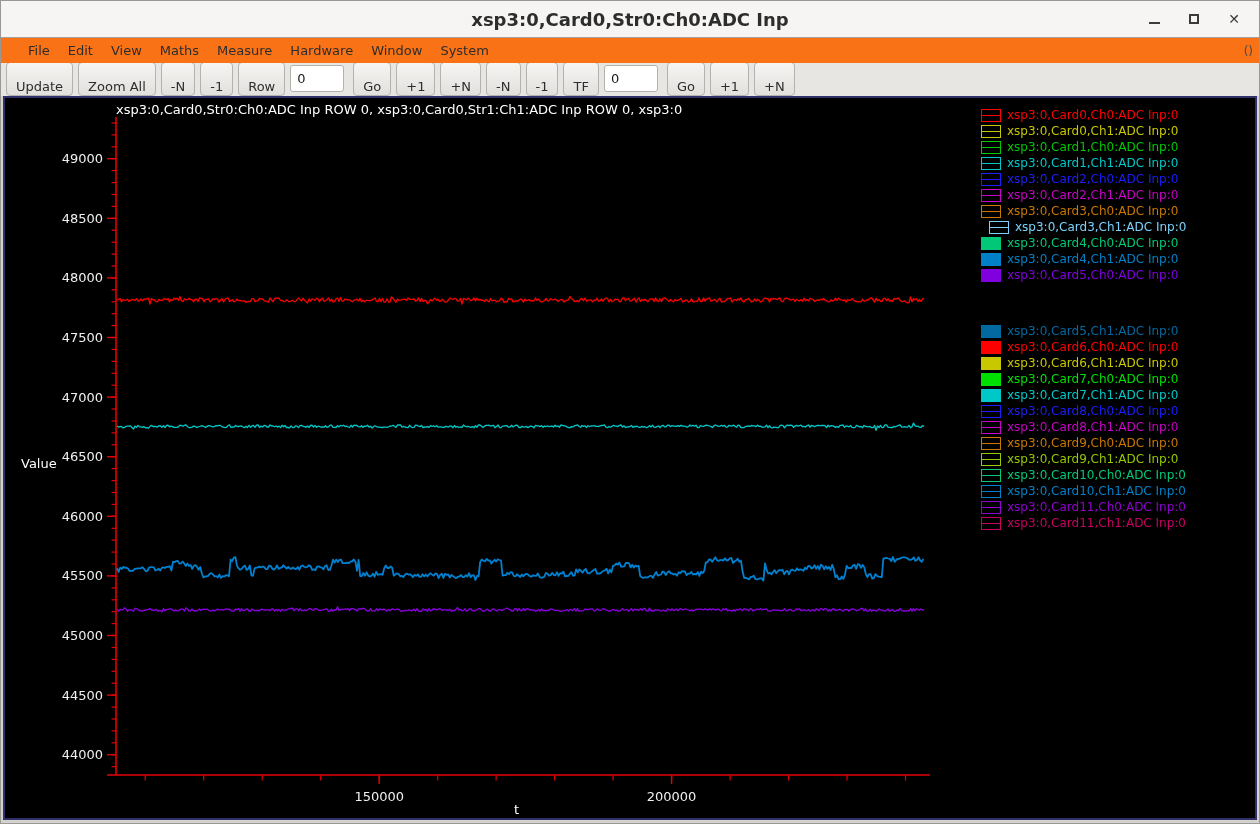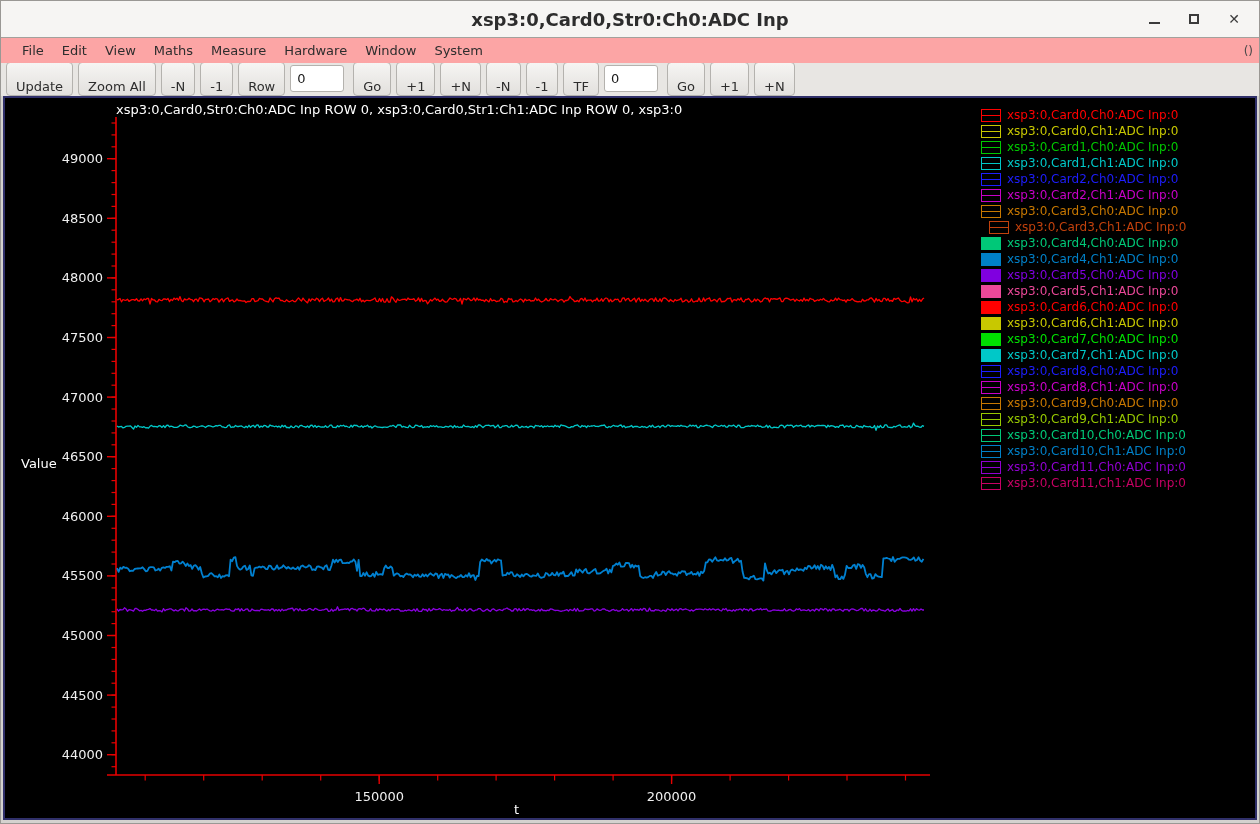--- a/index.html
+++ b/index.html
@@ -18,22 +18,22 @@
     position:absolute;left:0;right:0;text-align:center;
     color:#2d2d2d;font-size:18px;font-weight:bold;pointer-events:none;
   }
   .win-controls{margin-left:auto;display:flex;align-items:center;gap:22px;padding-right:16px;z-index:2;}
   .wbtn{width:18px;height:18px;display:flex;align-items:center;justify-content:center;cursor:pointer;}
   .glyph-min{display:block;width:11px;height:2px;background:#3b3b3b;margin-top:8px;}
   .glyph-max{display:block;width:10px;height:10px;border:2px solid #3b3b3b;}
   .glyph-close{color:#3b3b3b;font-size:14px;font-weight:bold;line-height:1;}
   
   .menubar{
-    height:25px;flex:0 0 25px;background:#fca5a5;display:flex;align-items:center;
-    padding-left:12px;position:relative;
+    height:25px;flex:0 0 25px;background:#f97316;display:flex;align-items:center;
+    padding-left:18px;position:relative;
   }
   .menu-item{color:#2d2d2d;font-size:13px;padding:3px 9px;cursor:default;}
   .menubar-right{margin-left:auto;padding-right:6px;color:#4a4a4a;font-size:12px;}
   
   .toolbar{
     height:33px;flex:0 0 33px;background:#e8e6e3;display:flex;align-items:center;
     gap:5px;padding:0 0 2px 5px;
   }
   .tbtn{
     height:27px;padding:16px 9px;font-family:"DejaVu Sans",sans-serif;font-size:13px;color:#2d2d2d;
@@ -264,41 +264,41 @@
   <div class="legend-row" style="color: rgb(200, 0, 200);">
     <span class="swatch outline"></span>
     <span class="legend-label">xsp3:0,Card2,Ch1:ADC Inp:0</span>
   </div>
 
   <div class="legend-row" style="color: rgb(200, 120, 0);">
     <span class="swatch outline"></span>
     <span class="legend-label">xsp3:0,Card3,Ch0:ADC Inp:0</span>
   </div>
 
-  <div class="legend-row" style="color: #c2410c; padding-left: 8px;">
+  <div class="legend-row" style="color: #7dd3fc; padding-left: 8px;">
     <span class="swatch outline"></span>
     <span class="legend-label">xsp3:0,Card3,Ch1:ADC Inp:0</span>
   </div>
 
   <div class="legend-row" style="color: rgb(0, 200, 120);">
     <span class="swatch filled"></span>
     <span class="legend-label">xsp3:0,Card4,Ch0:ADC Inp:0</span>
   </div>
 
   <div class="legend-row" style="color: rgb(0, 128, 200);">
     <span class="swatch filled"></span>
     <span class="legend-label">xsp3:0,Card4,Ch1:ADC Inp:0</span>
   </div>
 
   <div class="legend-row" style="color: rgb(128, 0, 224);">
     <span class="swatch filled"></span>
     <span class="legend-label">xsp3:0,Card5,Ch0:ADC Inp:0</span>
   </div>
 
-  <div class="legend-row" style="color: #ec4899;">
+  <div class="legend-row" style="color: #0369a1; margin-top: 40px;">
     <span class="swatch filled"></span>
     <span class="legend-label">xsp3:0,Card5,Ch1:ADC Inp:0</span>
   </div>
 
   <div class="legend-row" style="color: rgb(255, 0, 0);">
     <span class="swatch filled"></span>
     <span class="legend-label">xsp3:0,Card6,Ch0:ADC Inp:0</span>
   </div>
 
   <div class="legend-row" style="color: rgb(200, 200, 0);">

